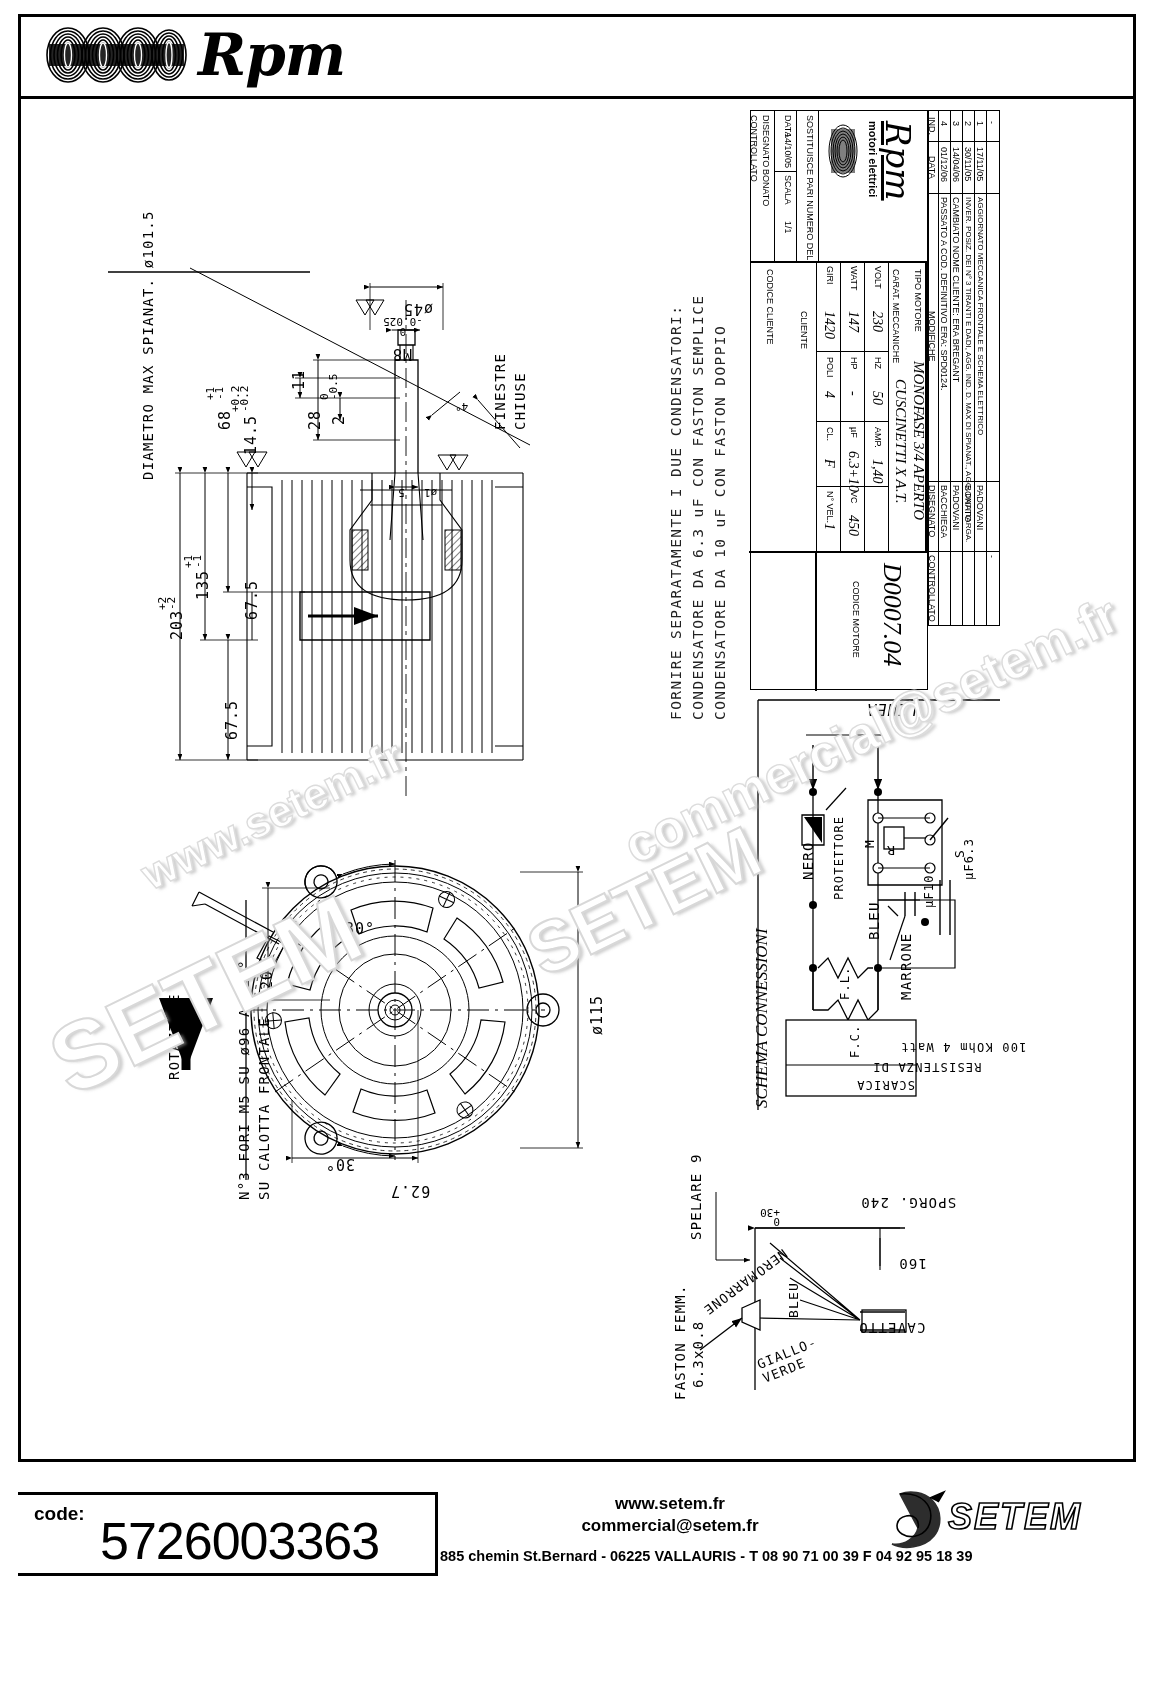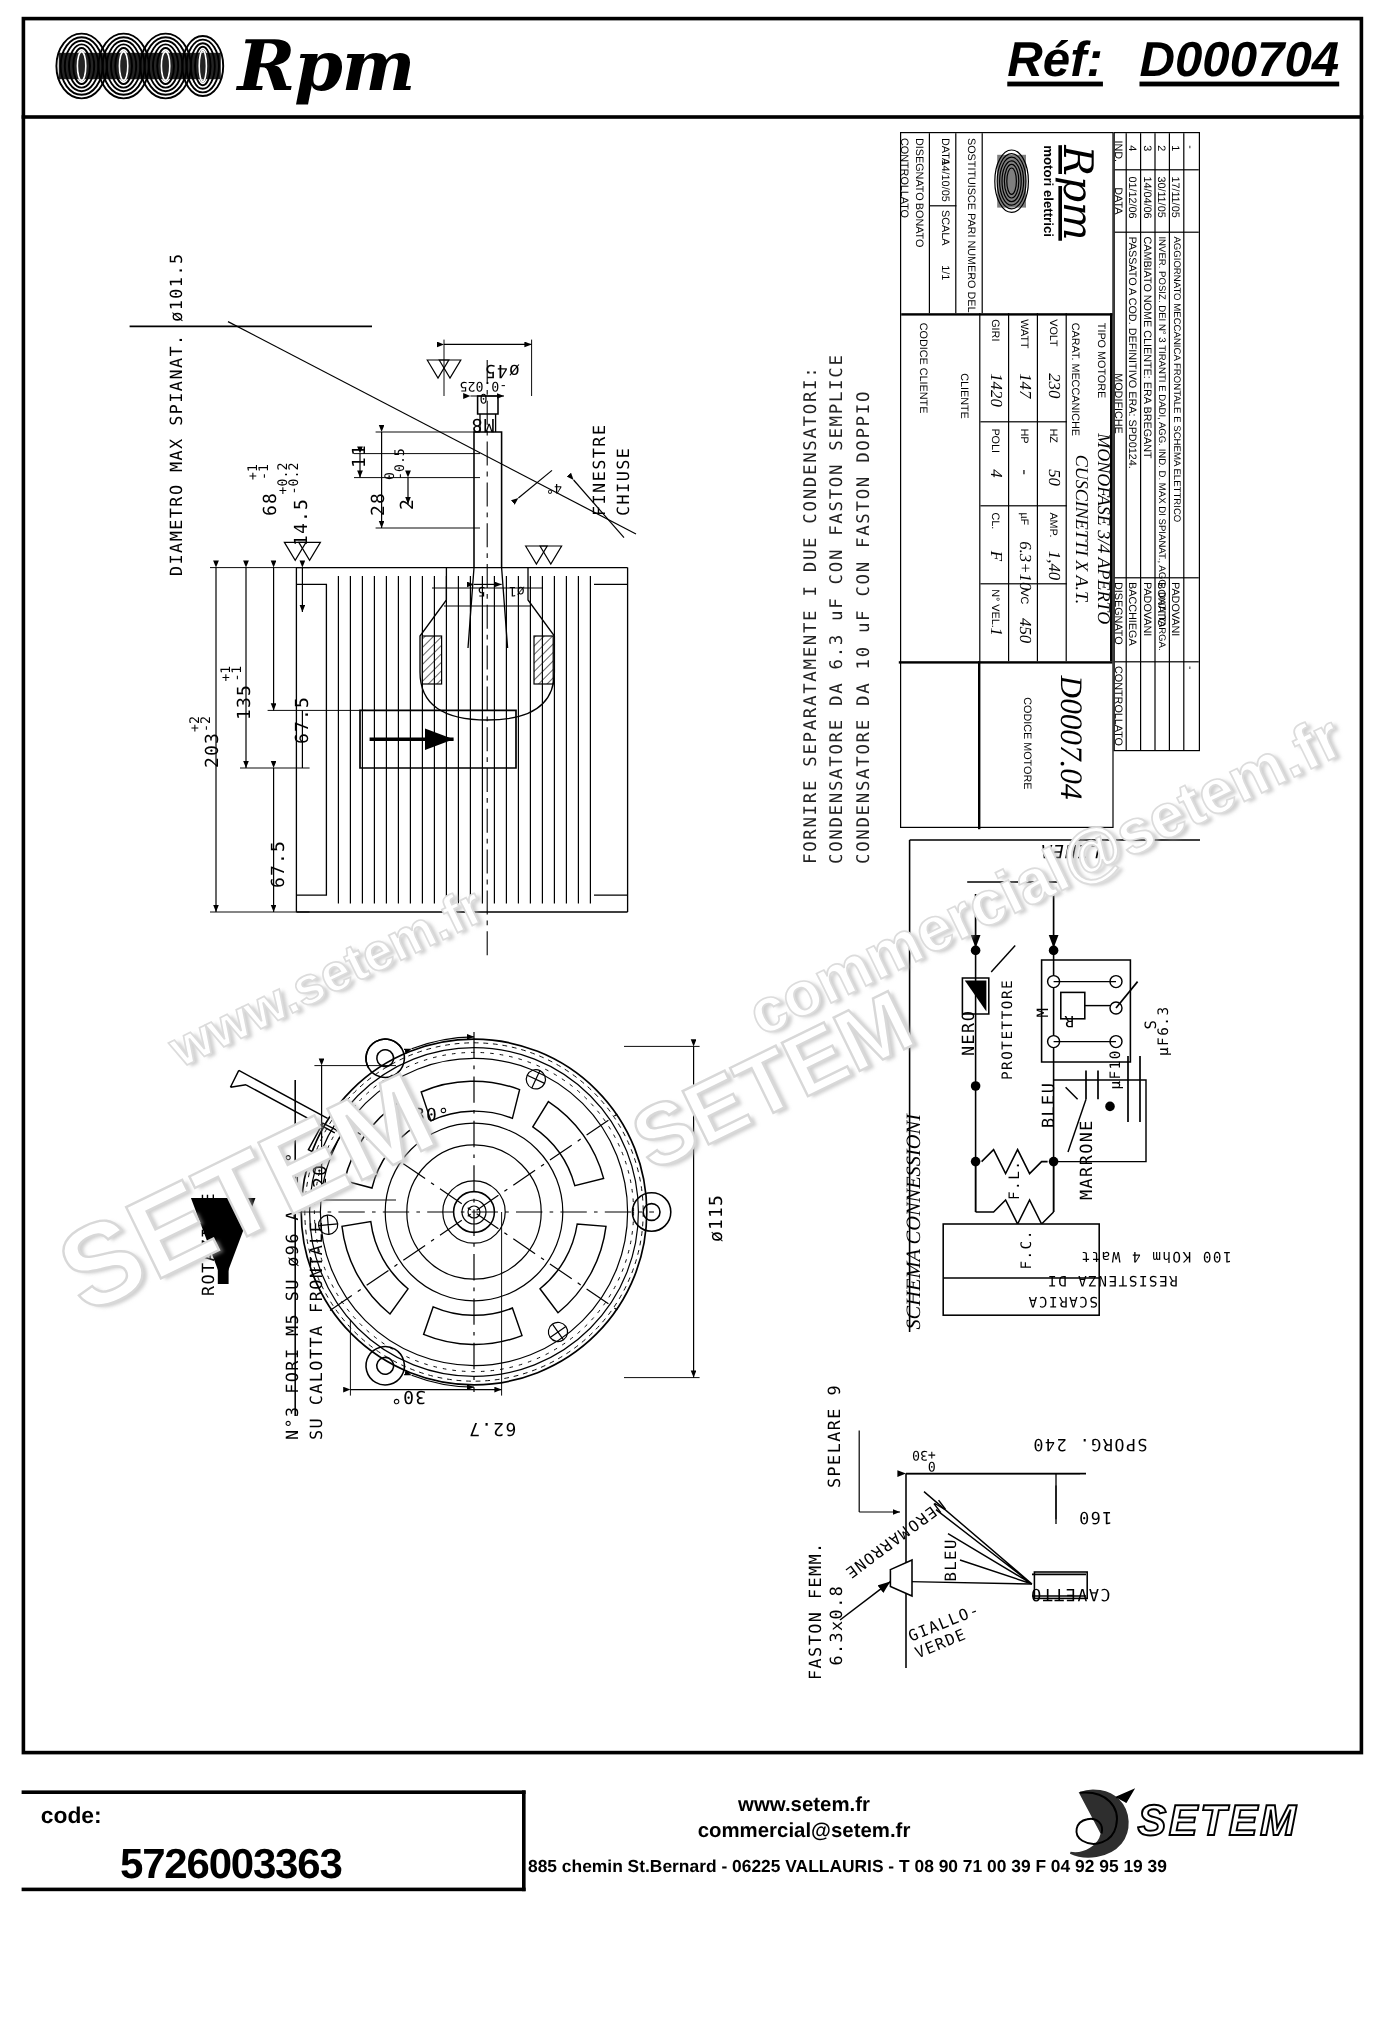--- a/index.html
+++ b/index.html
@@ -62,22 +62,22 @@
     width:420px; height:84px;
     border:3px solid #000;
     box-sizing:border-box;
     border-left:none;
   }
   .code-label{
     position:absolute; left:16px; top:8px;
     font-size:19px; font-weight:bold;
   }
   .code-value{
-    position:absolute; left:82px; top:39px;
-    font-size:35px; font-weight:bold; letter-spacing:-1px;
+    position:absolute; left:82px; top:16px;
+    font-size:52px; font-weight:normal; letter-spacing:-1px;
   }
   .foot-mid{
     position:absolute; left:455px; top:1493px;
     width:430px; text-align:center;
     font-size:17px; font-weight:bold; line-height:22px;
   }
   .foot-addr{
     position:absolute; left:440px; top:1548px;
     width:700px; text-align:left;
     font-size:14.5px; font-weight:bold;
@@ -202,24 +202,20 @@
           <ellipse cx="24" cy="31" rx="3.5" ry="12"></ellipse>
             <ellipse cx="59" cy="31" rx="3.5" ry="12"></ellipse>
           <ellipse cx="94" cy="31" rx="3.5" ry="12"></ellipse>
             <ellipse cx="125" cy="31" rx="3" ry="13"></ellipse>
         </g>
       </g>
     </svg>
     <span class="logo-word">Rpm</span>
   </div>
 
-  <div class="ref-box">
-    <span class="ref-label">Réf:</span>
-    <span class="ref-value">D000704</span>
-  </div>
 
   <svg class="svg-layer" width="1154" height="1683">
     <defs>
       <marker id="arr" markerWidth="9" markerHeight="9" refX="8" refY="3" orient="auto">
         <path d="M0,0 L8,3 L0,6 z" fill="#000"></path>
       </marker>
       <marker id="arrS" markerWidth="7" markerHeight="7" refX="6" refY="2.4" orient="auto">
         <path d="M0,0 L6,2.4 L0,4.8 z" fill="#000"></path>
       </marker>
       <pattern id="hatch" width="5" height="5" patternTransform="rotate(45)" patternUnits="userSpaceOnUse">
@@ -796,21 +792,21 @@
   <div class="wm wm4">commercial@setem.fr</div>
 
   <div class="code-box">
     <span class="code-label">code:</span>
     <span class="code-value">5726003363</span>
   </div>
   <div class="foot-mid">
     <div>www.setem.fr</div>
     <div>commercial@setem.fr</div>
   </div>
-  <div class="foot-addr">885 chemin St.Bernard  -  06225 VALLAURIS  -  T 08 90 71 00 39   F 04 92 95 19 39</div>
+  <div class="foot-addr">885 chemin St.Bernard  -  06225 VALLAURIS  -  T 08 90 71 00 39   F 04 92 95 18 39</div>
   <svg class="setem-logo" width="70" height="66" viewBox="0 0 70 66">
     <g fill="none" stroke="#000" stroke-width="1.6">
       <path d="M20,6 C42,4 54,18 50,34 C47,47 32,52 22,46 C14,41 16,30 26,28 C34,26 40,32 38,40"></path>
       <path d="M38,40 C36,50 24,58 12,56 C24,62 44,60 54,48 C62,38 62,22 52,12 C44,4 30,2 20,6 Z" fill="#000" opacity="0.82"></path>
       <path d="M50,10 L64,4 L58,14" fill="#000"></path>
     </g>
   </svg>
   <div class="setem-word">SETEM</div>
 
 </div>

